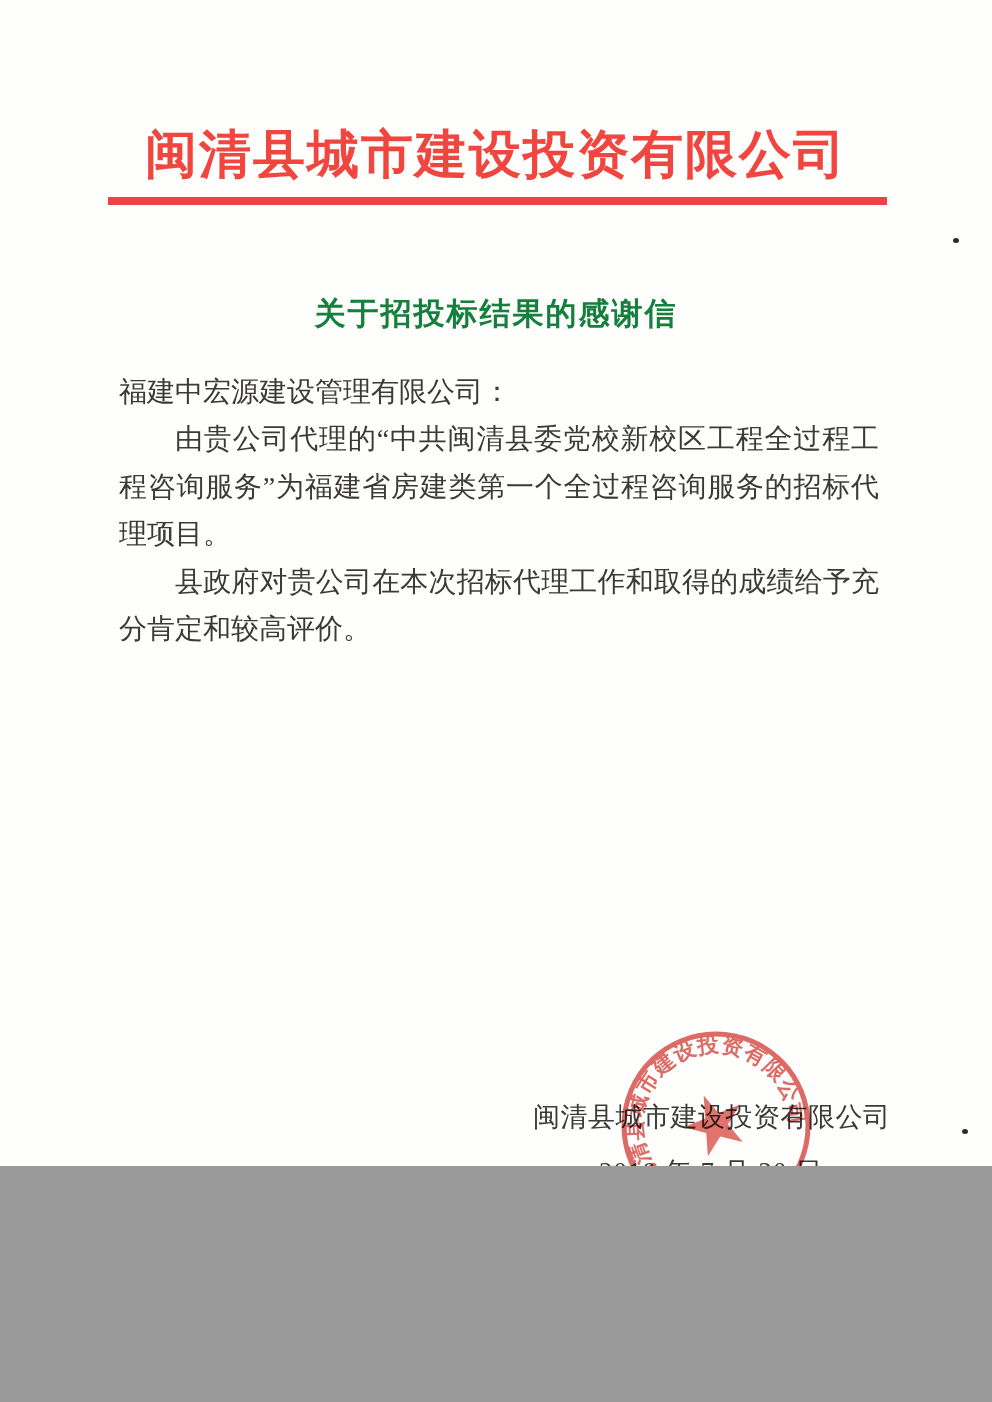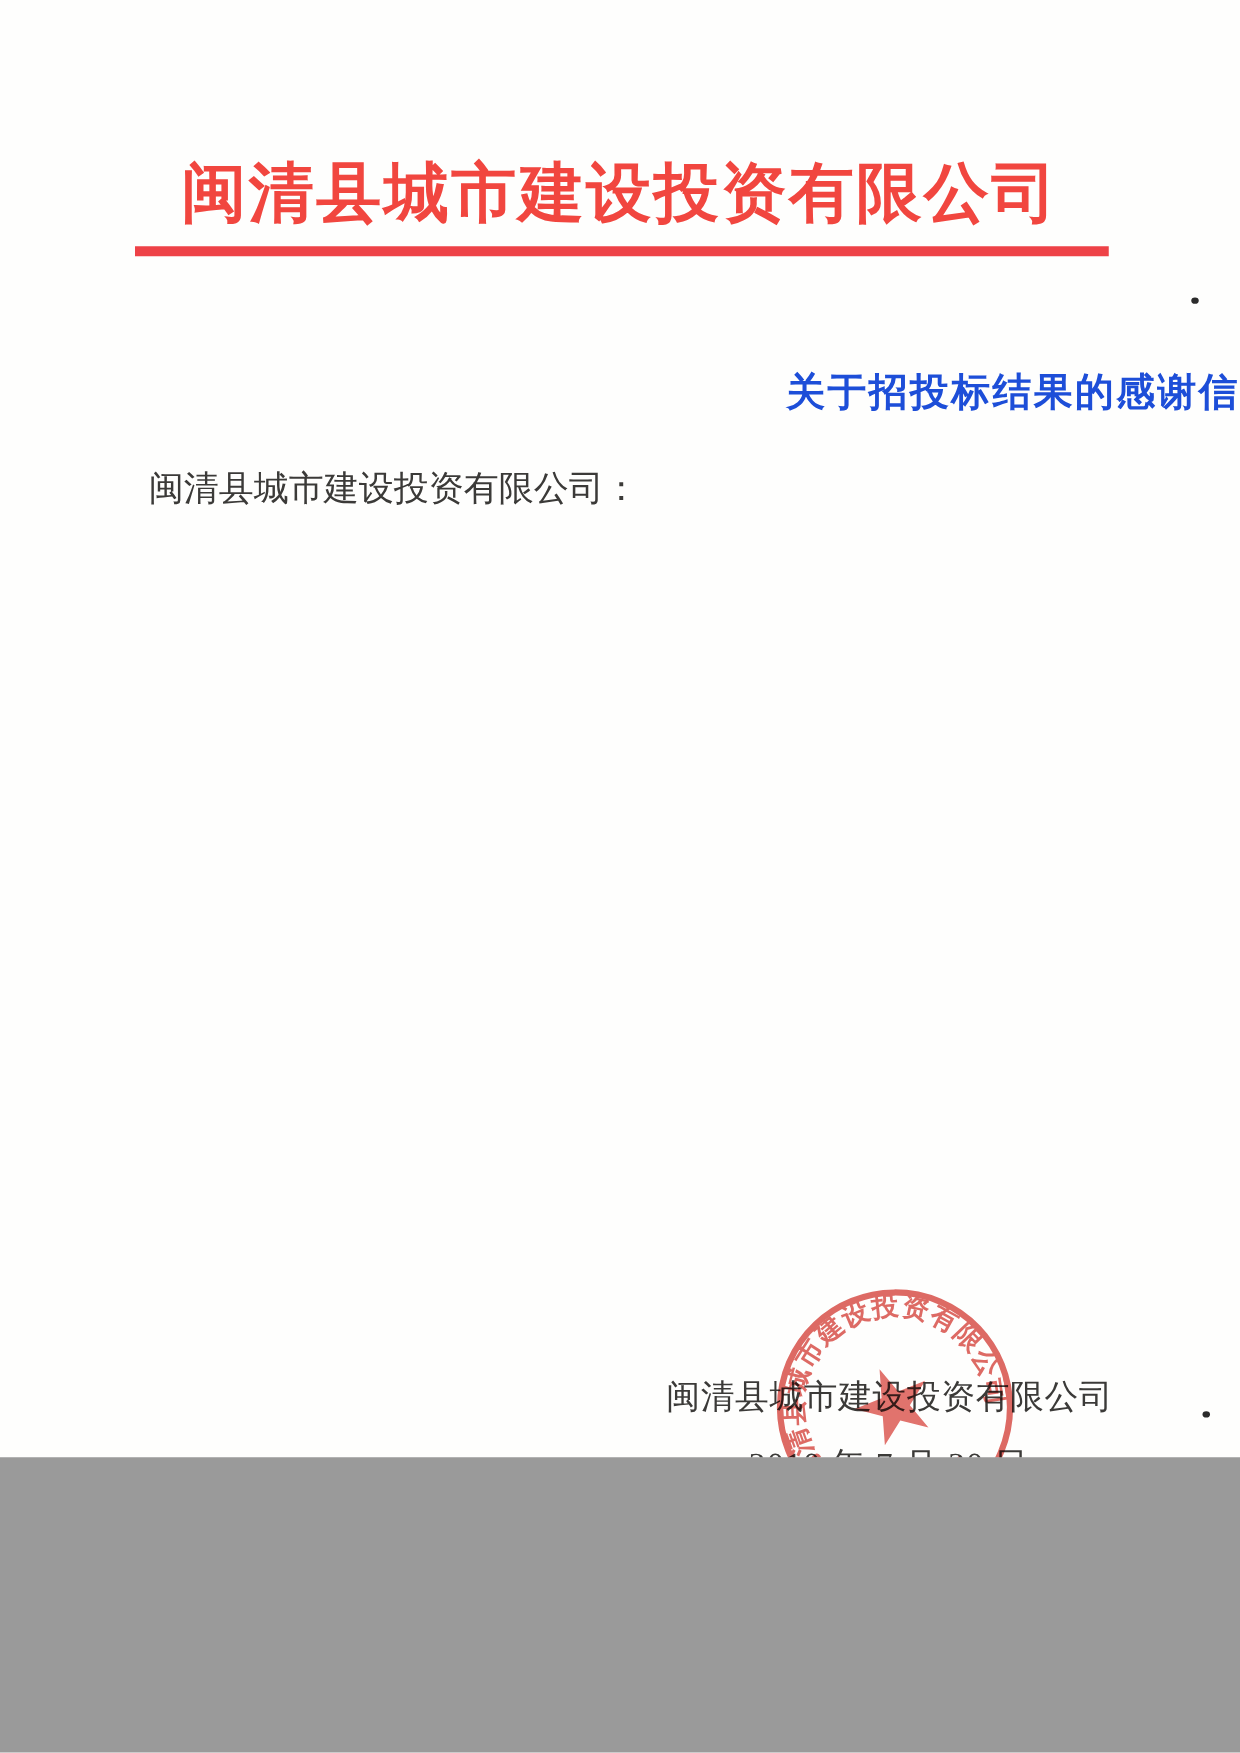--- a/index.html
+++ b/index.html
@@ -26,24 +26,24 @@
     letter-spacing:2px;
     white-space:nowrap;
   }
   .letterhead-rule{
     position:absolute;top:197px;left:108px;
     width:779px;height:8px;
     background:var(--rule-red,#ee4247);
   }
   .doc-title{
     position:absolute;top:293px;left:0;width:100%;
-    text-align:right;
+    text-align:center;
     font-family:"Liberation Sans","DejaVu Sans",sans-serif;
     font-size:31px;font-weight:bold;
-    color:#1d4ed8;
+    color:#15803d;
     letter-spacing:2px;
   }
   .body-text{
     position:absolute;top:368px;left:119px;width:760px;
     font-size:28px;line-height:47.4px;
     color:var(--body-text,#3b3a38);
     text-align:justify;
     text-justify:inter-ideograph;
   }
   .body-text p{margin:0;text-indent:2em;}
@@ -79,21 +79,23 @@
 
 <div class="page">
 
   <div class="letterhead-name">闽清县城市建设投资有限公司</div>
 
   <div class="letterhead-rule"></div>
 
   <div class="doc-title">关于招投标结果的感谢信</div>
 
   <div class="body-text">
-    <p class="salutation">闽清县城市建设投资有限公司：</p>
+    <p class="salutation">福建中宏源建设管理有限公司：</p>
+    <p>由贵公司代理的“中共闽清县委党校新校区工程全过程工程咨询服务”为福建省房建类第一个全过程咨询服务的招标代理项目。</p>
+    <p>县政府对贵公司在本次招标代理工作和取得的成绩给予充分肯定和较高评价。</p>
   </div>
 
   <div class="sig-company">闽清县城市建设投资有限公司</div>
 
   <div class="sig-date">2010 年 7 月 20 日</div>
 
   <svg class="seal" viewBox="0 0 200 200" xmlns="http://www.w3.org/2000/svg">
     <defs>
       <path id="ring-path" d="M 32.9,131.3 A 74,74 0 1 1 167.1,131.3" fill="none"></path>
       <path id="code-path" d="M 53.7,155.2 A 72,72 0 0 0 146.3,155.2" fill="none"></path>

